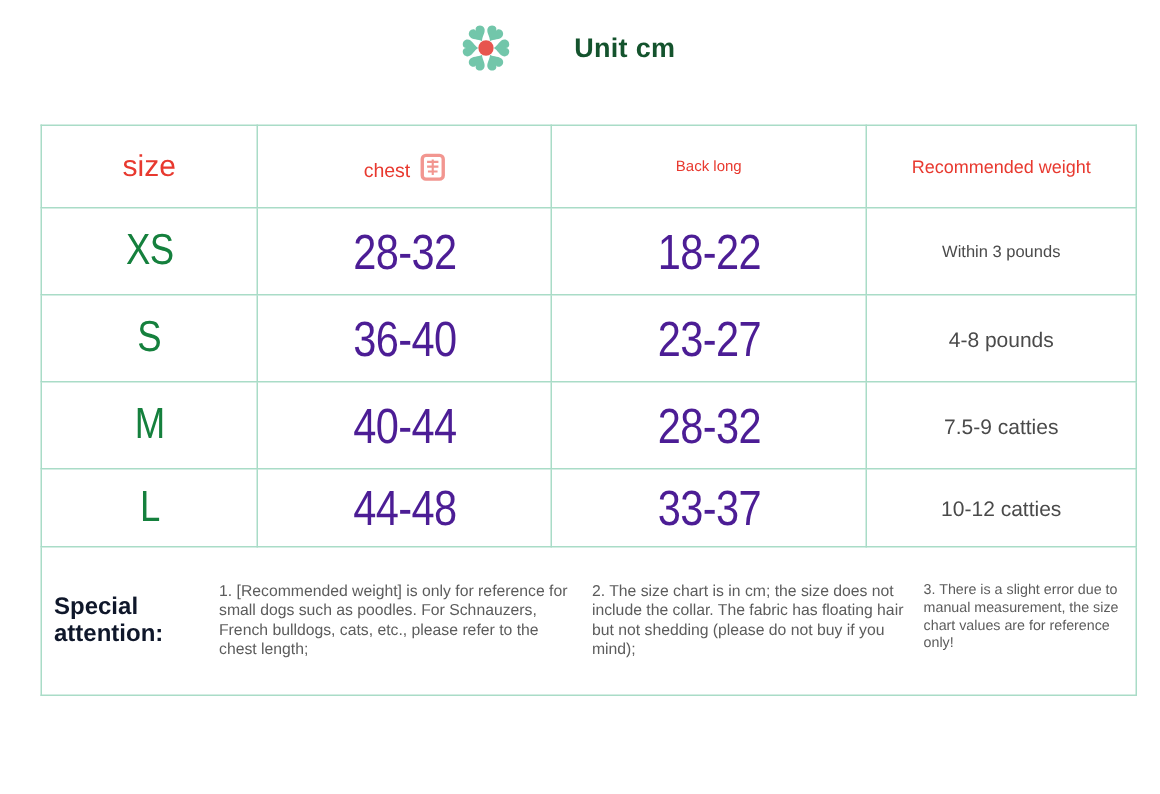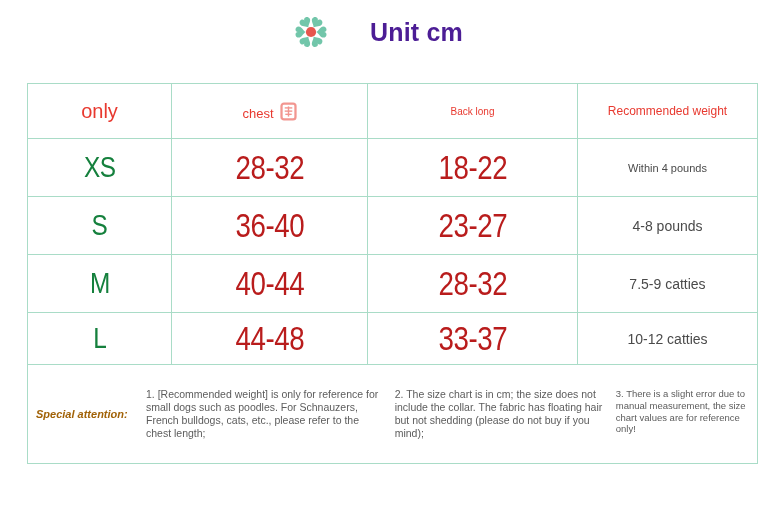--- a/index.html
+++ b/index.html
@@ -8,21 +8,21 @@
     font-family:"Liberation Sans",sans-serif;overflow:hidden;
   }
   
   .page-header{
     position:absolute;top:8px;left:0;width:773px;height:48px;
     display:flex;align-items:center;justify-content:center;gap:40px;
     padding-right:18px;box-sizing:border-box;
   }
   .flower{width:38px;height:42px;display:block;}
   .unit-title{
-    color:#4c1d95;font-size:25px;font-weight:700;letter-spacing:0.2px;
+    color:#14532d;font-size:18px;font-weight:700;letter-spacing:0.2px;
   }
   
   table.size-table{
     position:absolute;left:27px;top:83px;width:730px;
     border-collapse:collapse;table-layout:fixed;background:#ffffff;
   }
   .size-table th,.size-table td{
     border:1.5px solid #a9dcc7;text-align:center;vertical-align:middle;
     padding:0;overflow:hidden;
   }
@@ -32,32 +32,32 @@
   tr.row-xl{height:50px;}
   tr.notes-row{height:99px;}
   th{font-weight:400;color:#e8392f;}
   th.col-size{font-size:20px;}
   th.col-chest{font-size:13px;}
   th.col-back{font-size:10px;}
   th.col-weight{font-size:12px;}
   .chest-head{display:inline-flex;align-items:flex-end;gap:6px;justify-content:center;}
   .stamp{width:17px;height:19px;display:block;opacity:0.85;}
   td.size-cell{font-size:29px;color:#15803d;}
-  td.value-cell{font-size:33px;color:#b91c1c;}
+  td.value-cell{font-size:33px;color:#4c1d95;}
   td.size-cell span,td.value-cell span{
     display:inline-block;transform:scaleX(0.84);transform-origin:center;
     letter-spacing:-0.5px;white-space:nowrap;
   }
   td.weight-cell{font-size:14px;color:#4a4a4a;}
   tr.row-xs td.weight-cell{font-size:11px;}
   
   td.notes-cell{text-align:left;}
   .notes-wrap{display:flex;align-items:center;width:100%;box-sizing:border-box;}
   .notes-label{
-    flex:0 0 110px;padding-left:8px;color:#a16207;font-size:11px;font-weight:700;font-style:italic;
+    flex:0 0 110px;padding-left:8px;color:#0f172a;font-size:16px;font-weight:700;
   }
   .notes-list{
     flex:1;display:flex;flex-direction:row;gap:10px;
     color:#5c5c5c;font-size:10.5px;line-height:1.25;padding-right:6px;
   }
   .note-item.small{font-size:9.5px;}
 </style>
 </head>
 <body>
 
@@ -78,41 +78,41 @@
 
 <table class="size-table">
   <colgroup>
       <col style="width:144px">
       <col style="width:196px">
       <col style="width:210px">
       <col style="width:180px">
     </colgroup>
   <tbody>
       <tr class="head-row">
-    <th class="col-size">only</th>
+    <th class="col-size">size</th>
     <th class="col-chest">
       <span class="chest-head">
         <span>chest</span>
         <svg class="stamp" viewBox="0 0 18 20" xmlns="http://www.w3.org/2000/svg">
           <rect x="1.6" y="1.6" width="14.8" height="16.8" rx="2.6" fill="none" stroke="#f0847d" stroke-width="2.4"></rect>
           <line x1="5" y1="6.2" x2="13" y2="6.2" stroke="#f0847d" stroke-width="1.5"></line>
           <line x1="5" y1="9.6" x2="13" y2="9.6" stroke="#f0847d" stroke-width="1.5"></line>
           <line x1="5.6" y1="13" x2="12.4" y2="13" stroke="#f0847d" stroke-width="1.5"></line>
           <line x1="9" y1="4.6" x2="9" y2="15.4" stroke="#f0847d" stroke-width="1.5"></line>
         </svg>
       </span>
     </th>
     <th class="col-back">Back long</th>
     <th class="col-weight">Recommended weight</th>
   </tr>
   <tr class="row-xs">
     <td class="size-cell"><span>XS</span></td>
     <td class="value-cell"><span>28-32</span></td>
     <td class="value-cell"><span>18-22</span></td>
-    <td class="weight-cell">Within 4 pounds</td>
+    <td class="weight-cell">Within 3 pounds</td>
   </tr>
   <tr class="row-s">
     <td class="size-cell"><span>S</span></td>
     <td class="value-cell"><span>36-40</span></td>
     <td class="value-cell"><span>23-27</span></td>
     <td class="weight-cell">4-8 pounds</td>
   </tr>
   <tr class="row-m">
     <td class="size-cell"><span>M</span></td>
     <td class="value-cell"><span>40-44</span></td>

